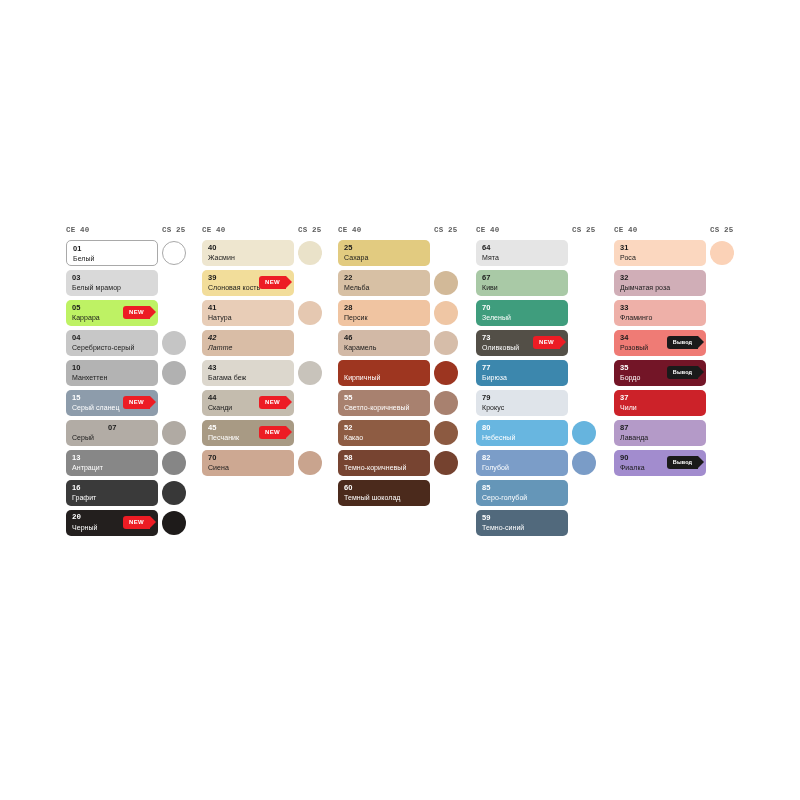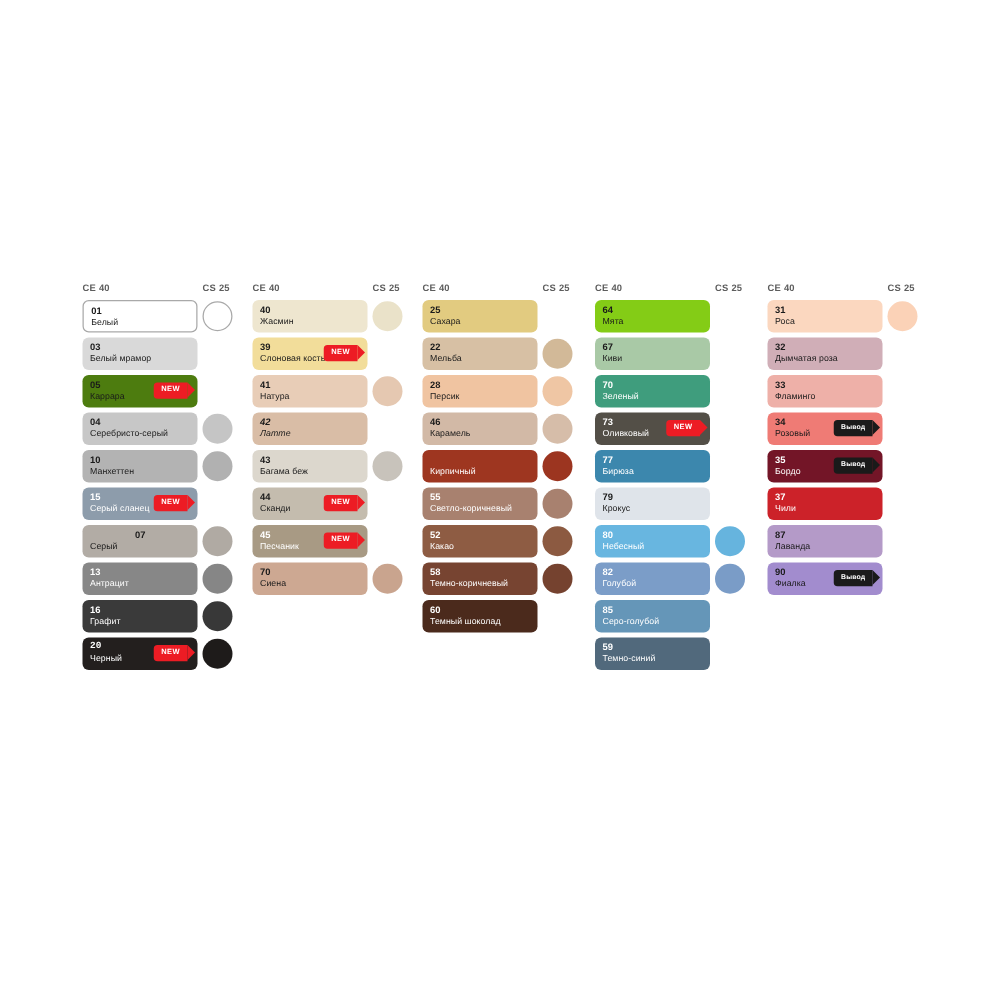--- a/index.html
+++ b/index.html
@@ -30,20 +30,21 @@
     height: 14px;
   }
   .head-label {
     position: absolute;
     top: 0;
     font-size: 7.5px;
     font-weight: bold;
     color: #5d5d5d;
     letter-spacing: 0.2px;
     white-space: nowrap;
+    font-family: Liberation Mono, monospace;
   }
   .head-ce { left: 6px; }
   .head-cs { left: 0px; }
   .rows {
     position: absolute;
     top: 14px;
     left: 0;
   }
   .row {
     position: absolute;
@@ -150,21 +151,21 @@
           </div>
           <div class="circle outlined" style="background: rgb(255, 255, 255); left: 102px;"></div>
         </div>
         <div class="row" style="top: 30px;">
           <div class="swatch" style="background: rgb(217, 217, 217);">
             <span class="code" style="color: rgb(26, 26, 26);">03</span>
             <span class="name" style="color: rgb(26, 26, 26);">Белый мрамор</span>
           </div>
         </div>
         <div class="row" style="top: 60px;">
-          <div class="swatch" style="background: #4d7c0f;">
+          <div class="swatch" style="background: #bef264;">
             <span class="code" style="color: rgb(26, 26, 26);">05</span>
             <span class="name" style="color: rgb(26, 26, 26);">Каррара</span>
             <span class="badge new" style="right: 8px;">
               <span class="tag">
                 <span class="txt">NEW</span>
                 <span class="point"></span>
               </span>
             </span>
           </div>
         </div>
@@ -377,21 +378,21 @@
         </div>
       </div>
     </div>
     <div class="column" style="left: 470px;">
       <div class="col-head">
         <div class="head-label head-ce">CE 40</div>
         <div class="head-label head-cs" style="left: 102px;">CS 25</div>
       </div>
       <div class="rows">
         <div class="row" style="top: 0px;">
-          <div class="swatch" style="background: #84cc16;">
+          <div class="swatch" style="background: #e5e5e5;">
             <span class="code" style="color: rgb(26, 26, 26);">64</span>
             <span class="name" style="color: rgb(26, 26, 26);">Мята</span>
           </div>
         </div>
         <div class="row" style="top: 30px;">
           <div class="swatch" style="background: rgb(169, 201, 166);">
             <span class="code" style="color: rgb(26, 26, 26);">67</span>
             <span class="name" style="color: rgb(26, 26, 26);">Киви</span>
           </div>
         </div>

